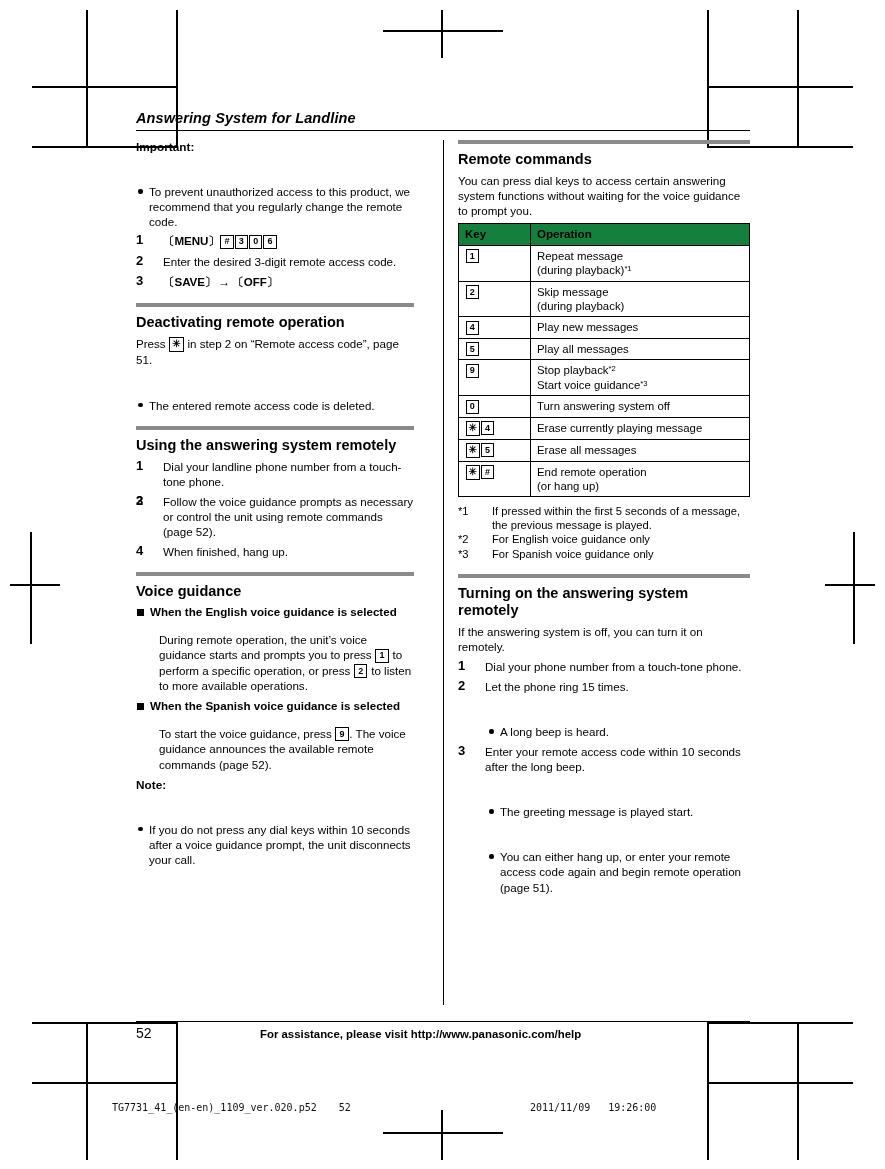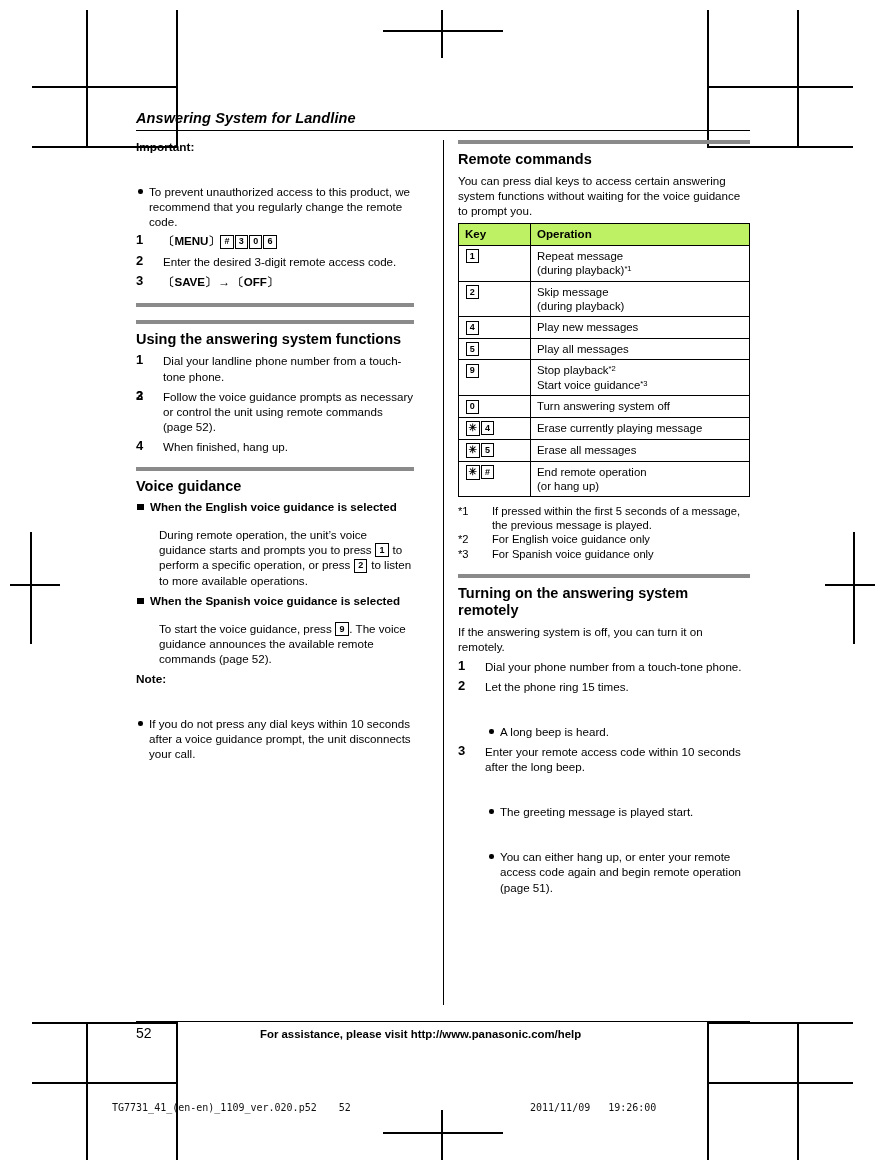--- a/index.html
+++ b/index.html
@@ -206,21 +206,21 @@
   }
   table.cmds th, table.cmds td {
     border: 1.1px solid #000;
     padding: 3px 5px 3px 6px;
     font-size: 11.4px;
     line-height: 1.26;
     vertical-align: top;
     text-align: left;
   }
   table.cmds th {
-    background: #bef264;
+    background: #15803d;
     font-weight: bold;
     font-size: 11.6px;
     padding-top: 3px;
     padding-bottom: 3px;
   }
   table.cmds col.key { width: 72px; }
 
   
   .footnotes { margin-top: 2px; }
   .fnrow {
@@ -363,25 +363,32 @@
             <span class="num">2</span><span>Enter the desired 3-digit remote access code.</span>
           </li>
           <li>
             <span class="num">3</span><span class="softkey">〔SAVE〕</span><span class="arrow">→</span><span class="softkey">〔OFF〕</span>
           </li>
         </ol>
       </div>
 
       <div class="h-rule"></div>
 
+      <div>
+        <h2 class="sec">Deactivating remote operation</h2>
+        <p class="lead"><span>Press </span><span class="keycap star">✳</span><span> in step 2 on “Remote access code”, page 51.</span></p>
+        <ul class="bullets">
+          <li>The entered remote access code is deleted.</li>
+        </ul>
+      </div>
 
       <div class="h-rule"></div>
 
       <div>
-        <h2 class="sec">Using the answering system functions</h2>
+        <h2 class="sec">Using the answering system remotely</h2>
         <ol class="steps">
           <li>
             <span class="num">1</span><span>Dial your landline phone number from a touch-tone phone.</span>
           </li>
           <li>
             <span class="num">2</span>
           </li>
           <li>
             <span class="num">3</span><span>Follow the voice guidance prompts as necessary or control the unit using remote commands (page 52).</span>
           </li>

